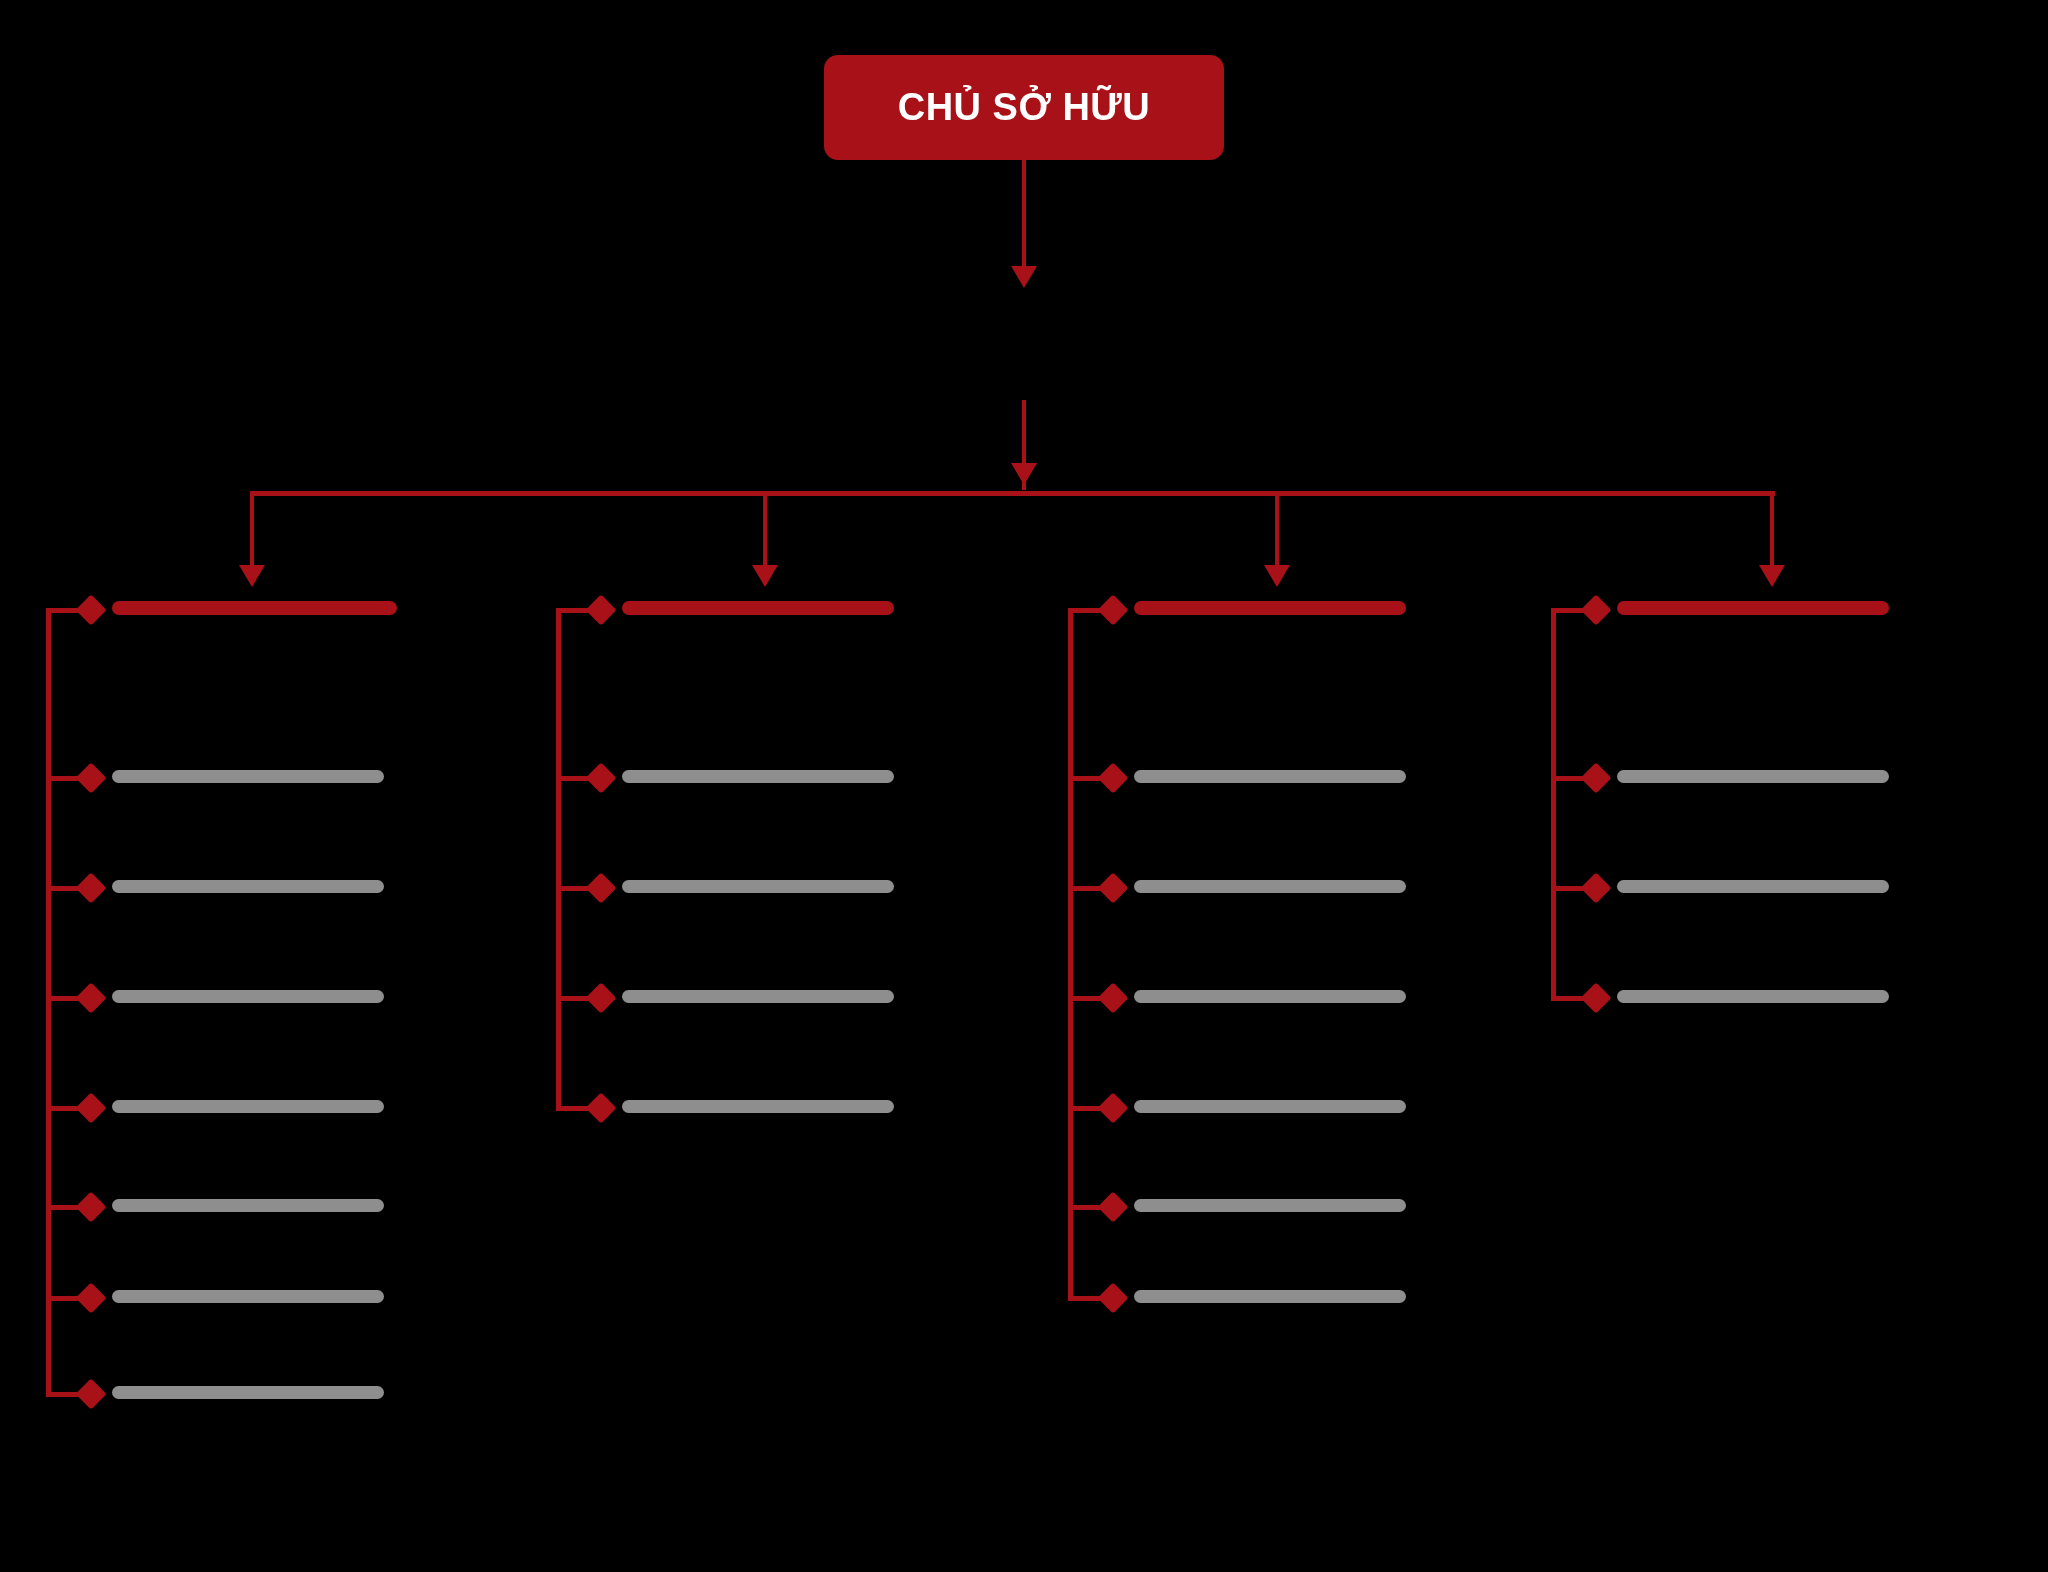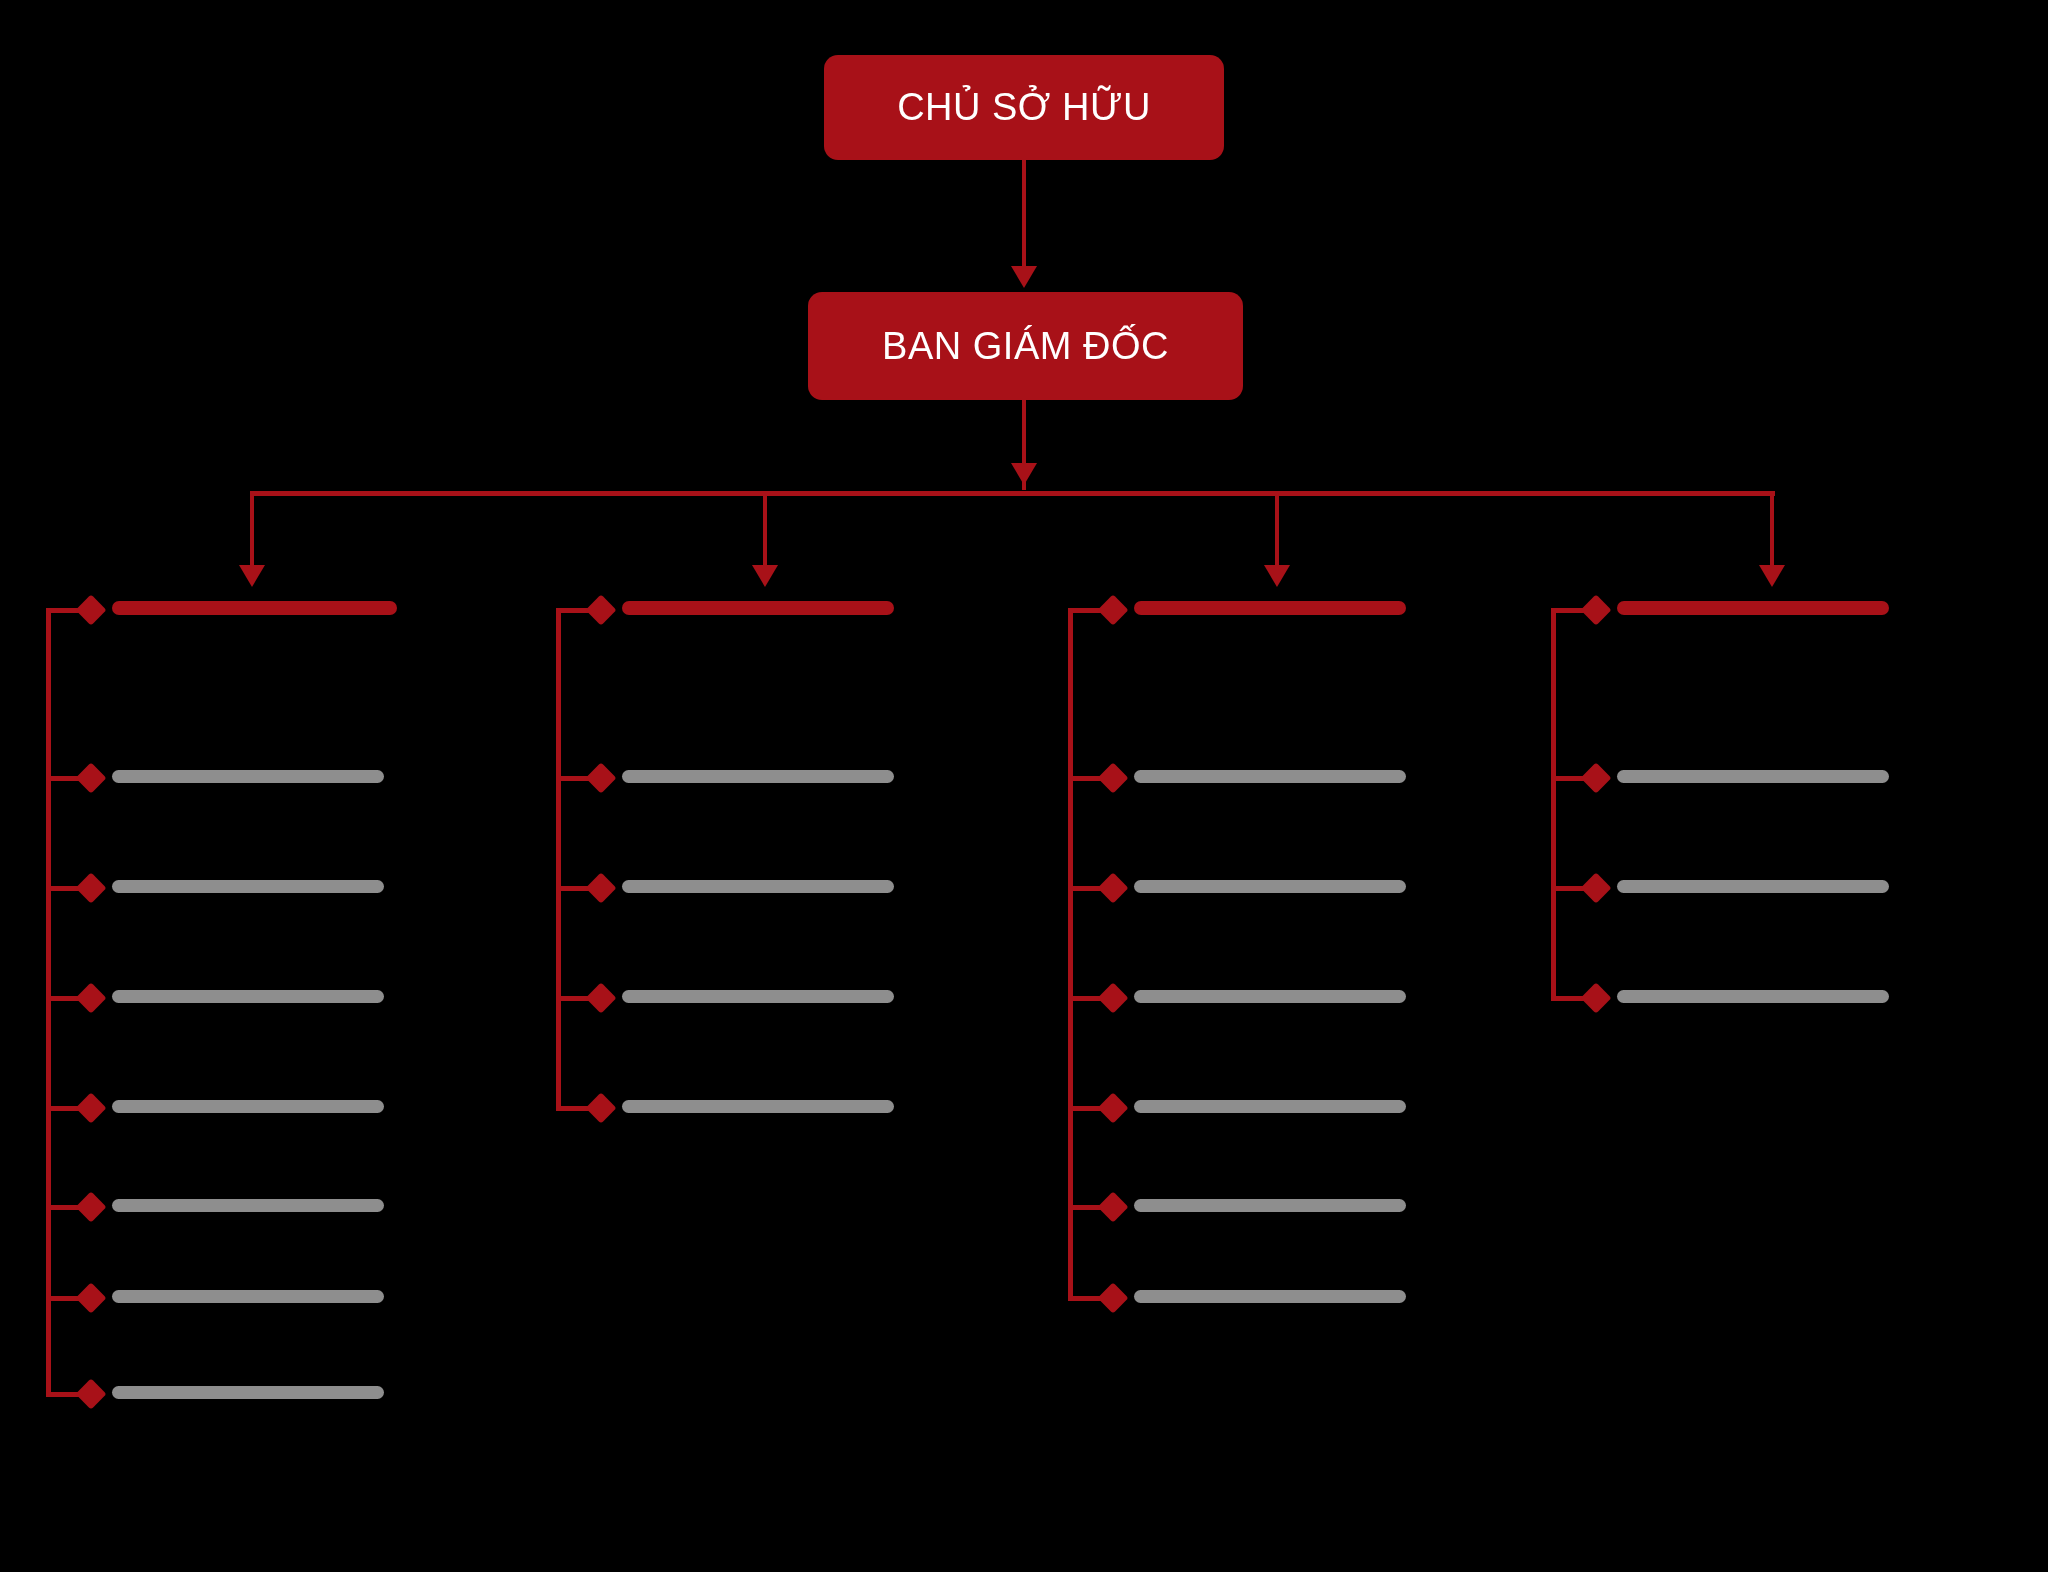--- a/index.html
+++ b/index.html
@@ -15,21 +15,21 @@
     background:#000;
   }
 
   
   .node-box{
     position:absolute;
     background:#A81118;
     border-radius:14px;
     display:flex;align-items:center;justify-content:center;
     color:#ffffff;
-    font-weight:normal;
+    font-weight:bold;
     letter-spacing:.5px;
     white-space:nowrap;
     box-sizing:border-box;
   }
   #owner-box{
     left:824px;top:55px;width:400px;height:105px;
     font-size:38px;
   }
   #board-box{
     left:808px;top:292px;width:435px;height:108px;
@@ -78,21 +78,20 @@
 </head>
 <body>
 
 <div id="stage">
 
   <div class="node-box" id="owner-box">CHỦ SỞ HỮU</div>
 
   <div class="conn vline" style="left:1022px;top:160px;height:108px;"></div>
   <div class="arrow-head" style="left:1011px;top:266px;"></div>
 
-  <div class="node-box" id="board-box">BAN GIÁM ĐỐC</div>
 
   <div class="conn vline" style="left:1022px;top:400px;height:90px;"></div>
   <div class="arrow-head" style="left:1011px;top:463px;"></div>
 
   <div class="conn hline" style="left:250px;top:491px;width:1525px;height:5px;"></div>
 
   <div class="conn vline" style="left:250px;top:491px;height:84px;"></div>
   <div class="arrow-head" style="left:239px;top:565px;"></div>
 
   <div class="conn vline" style="left:763px;top:491px;height:84px;"></div>

